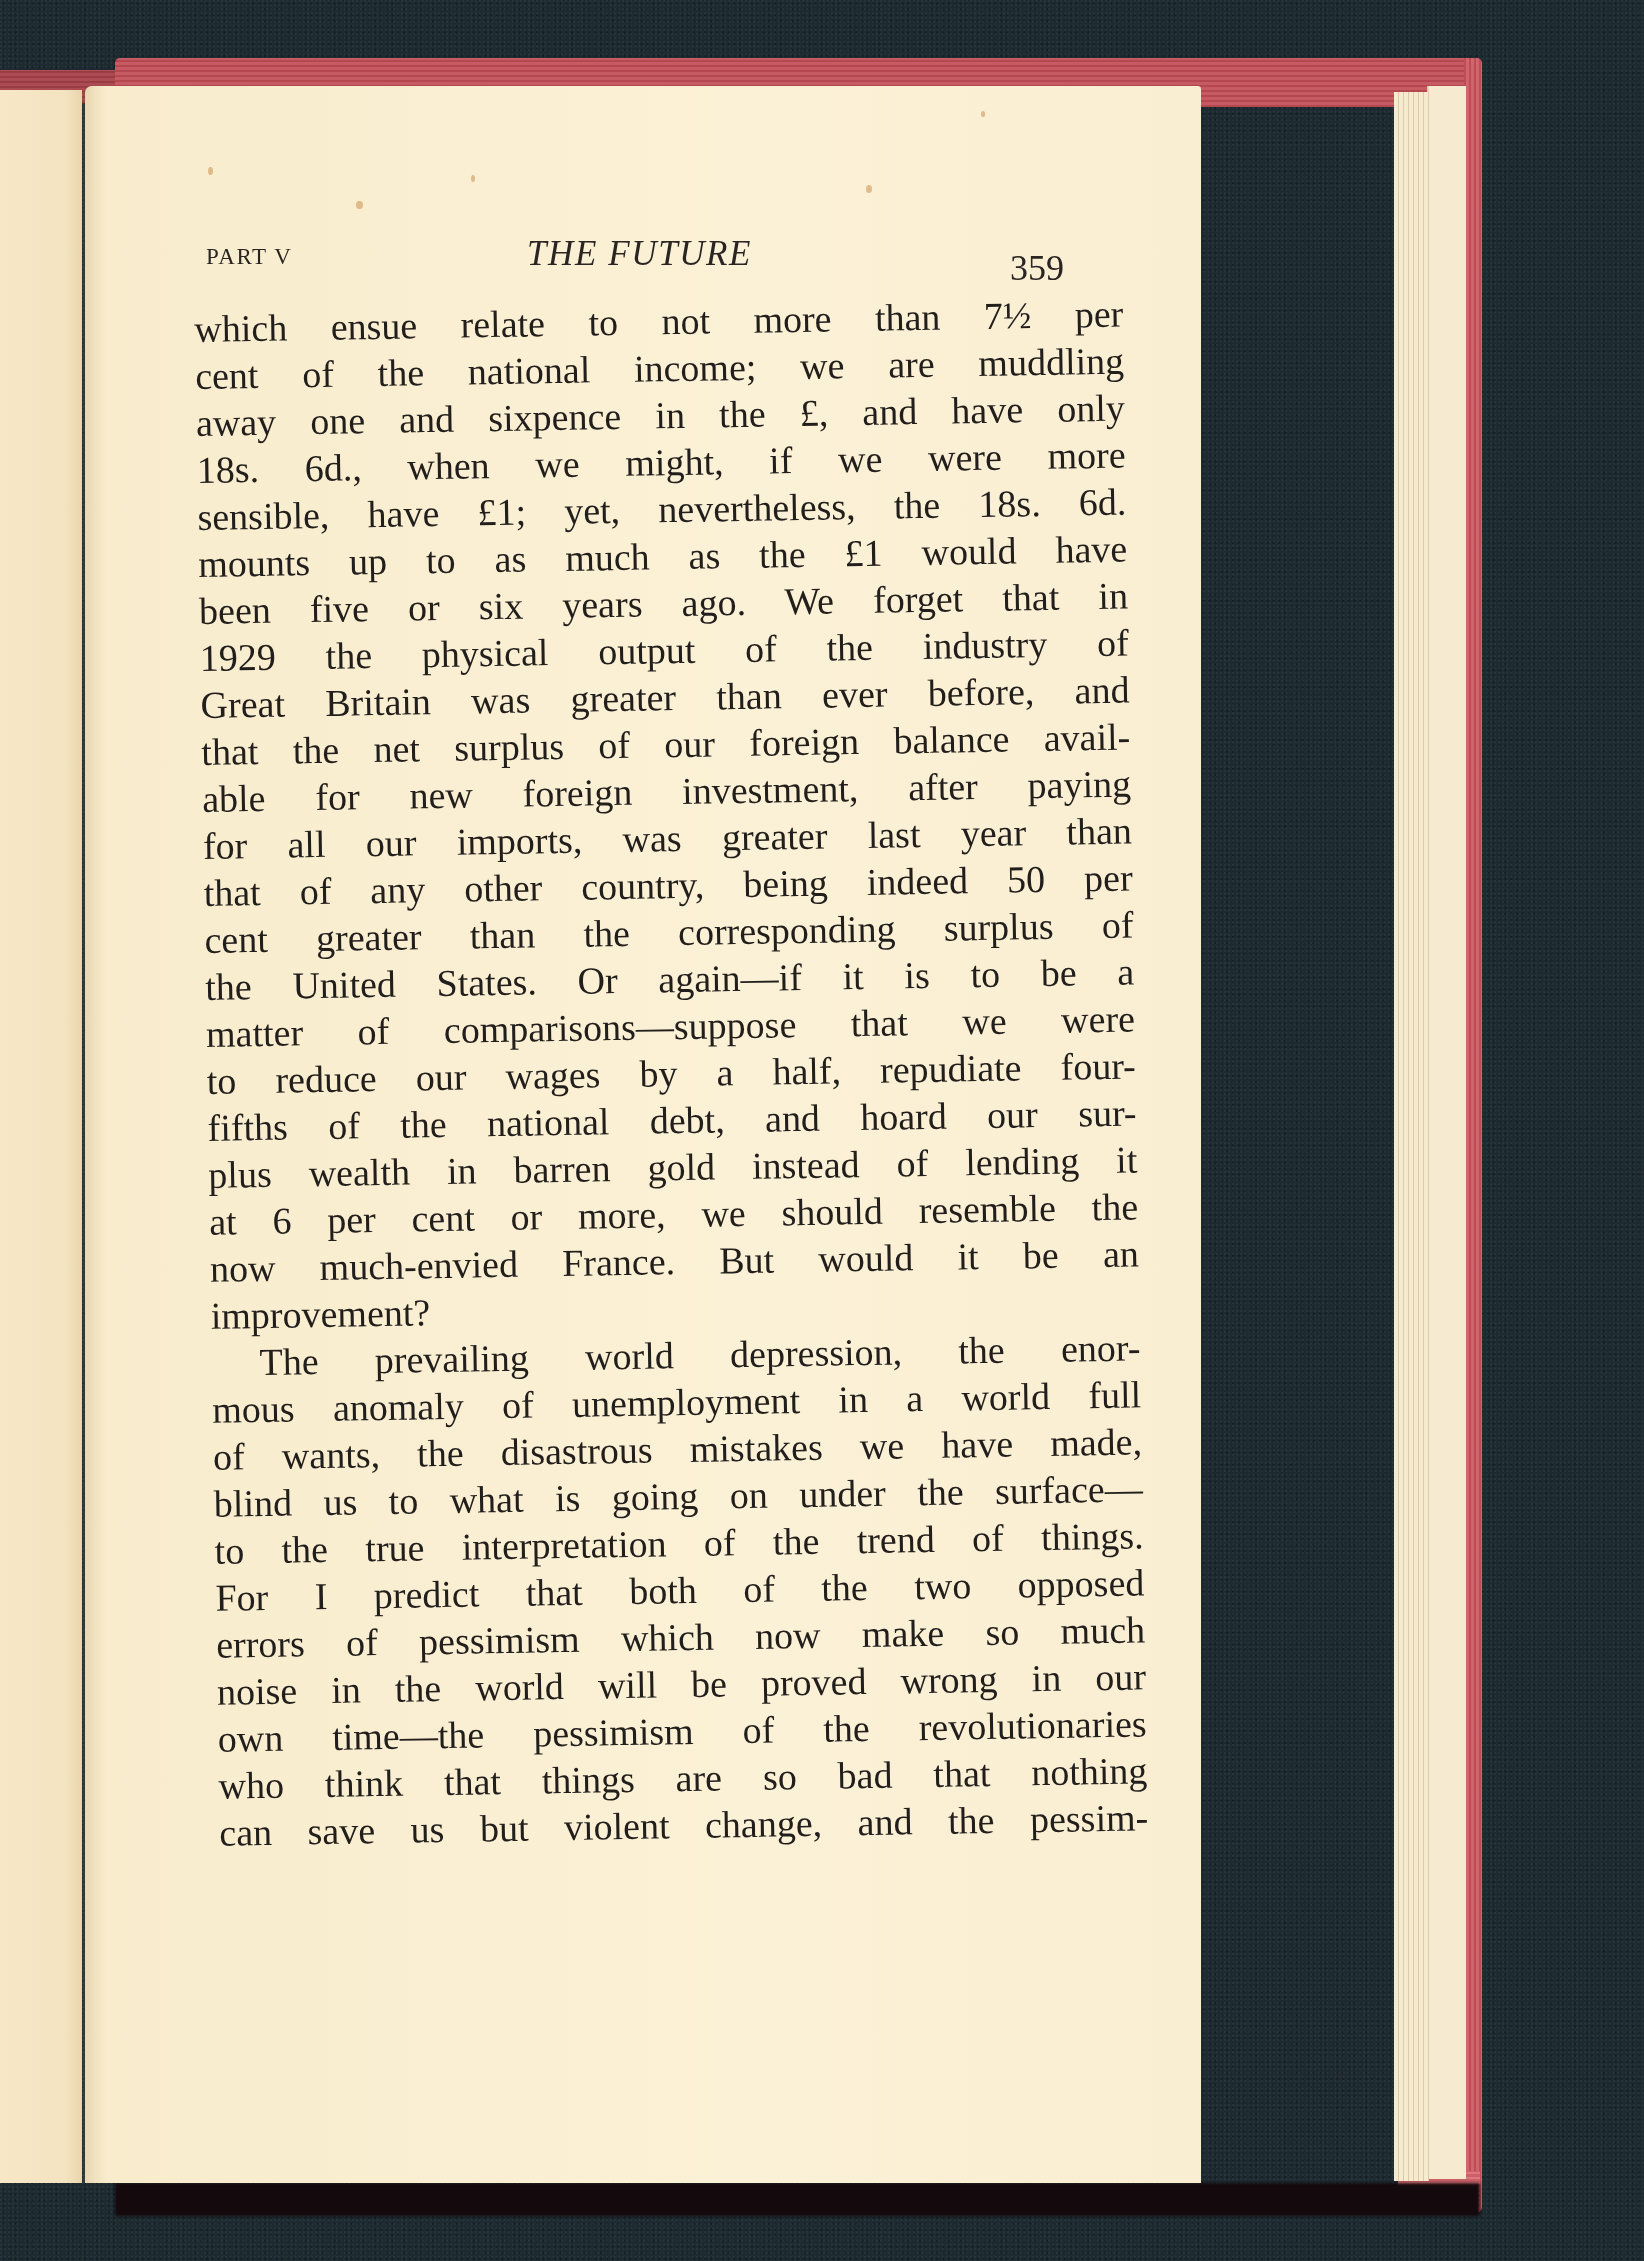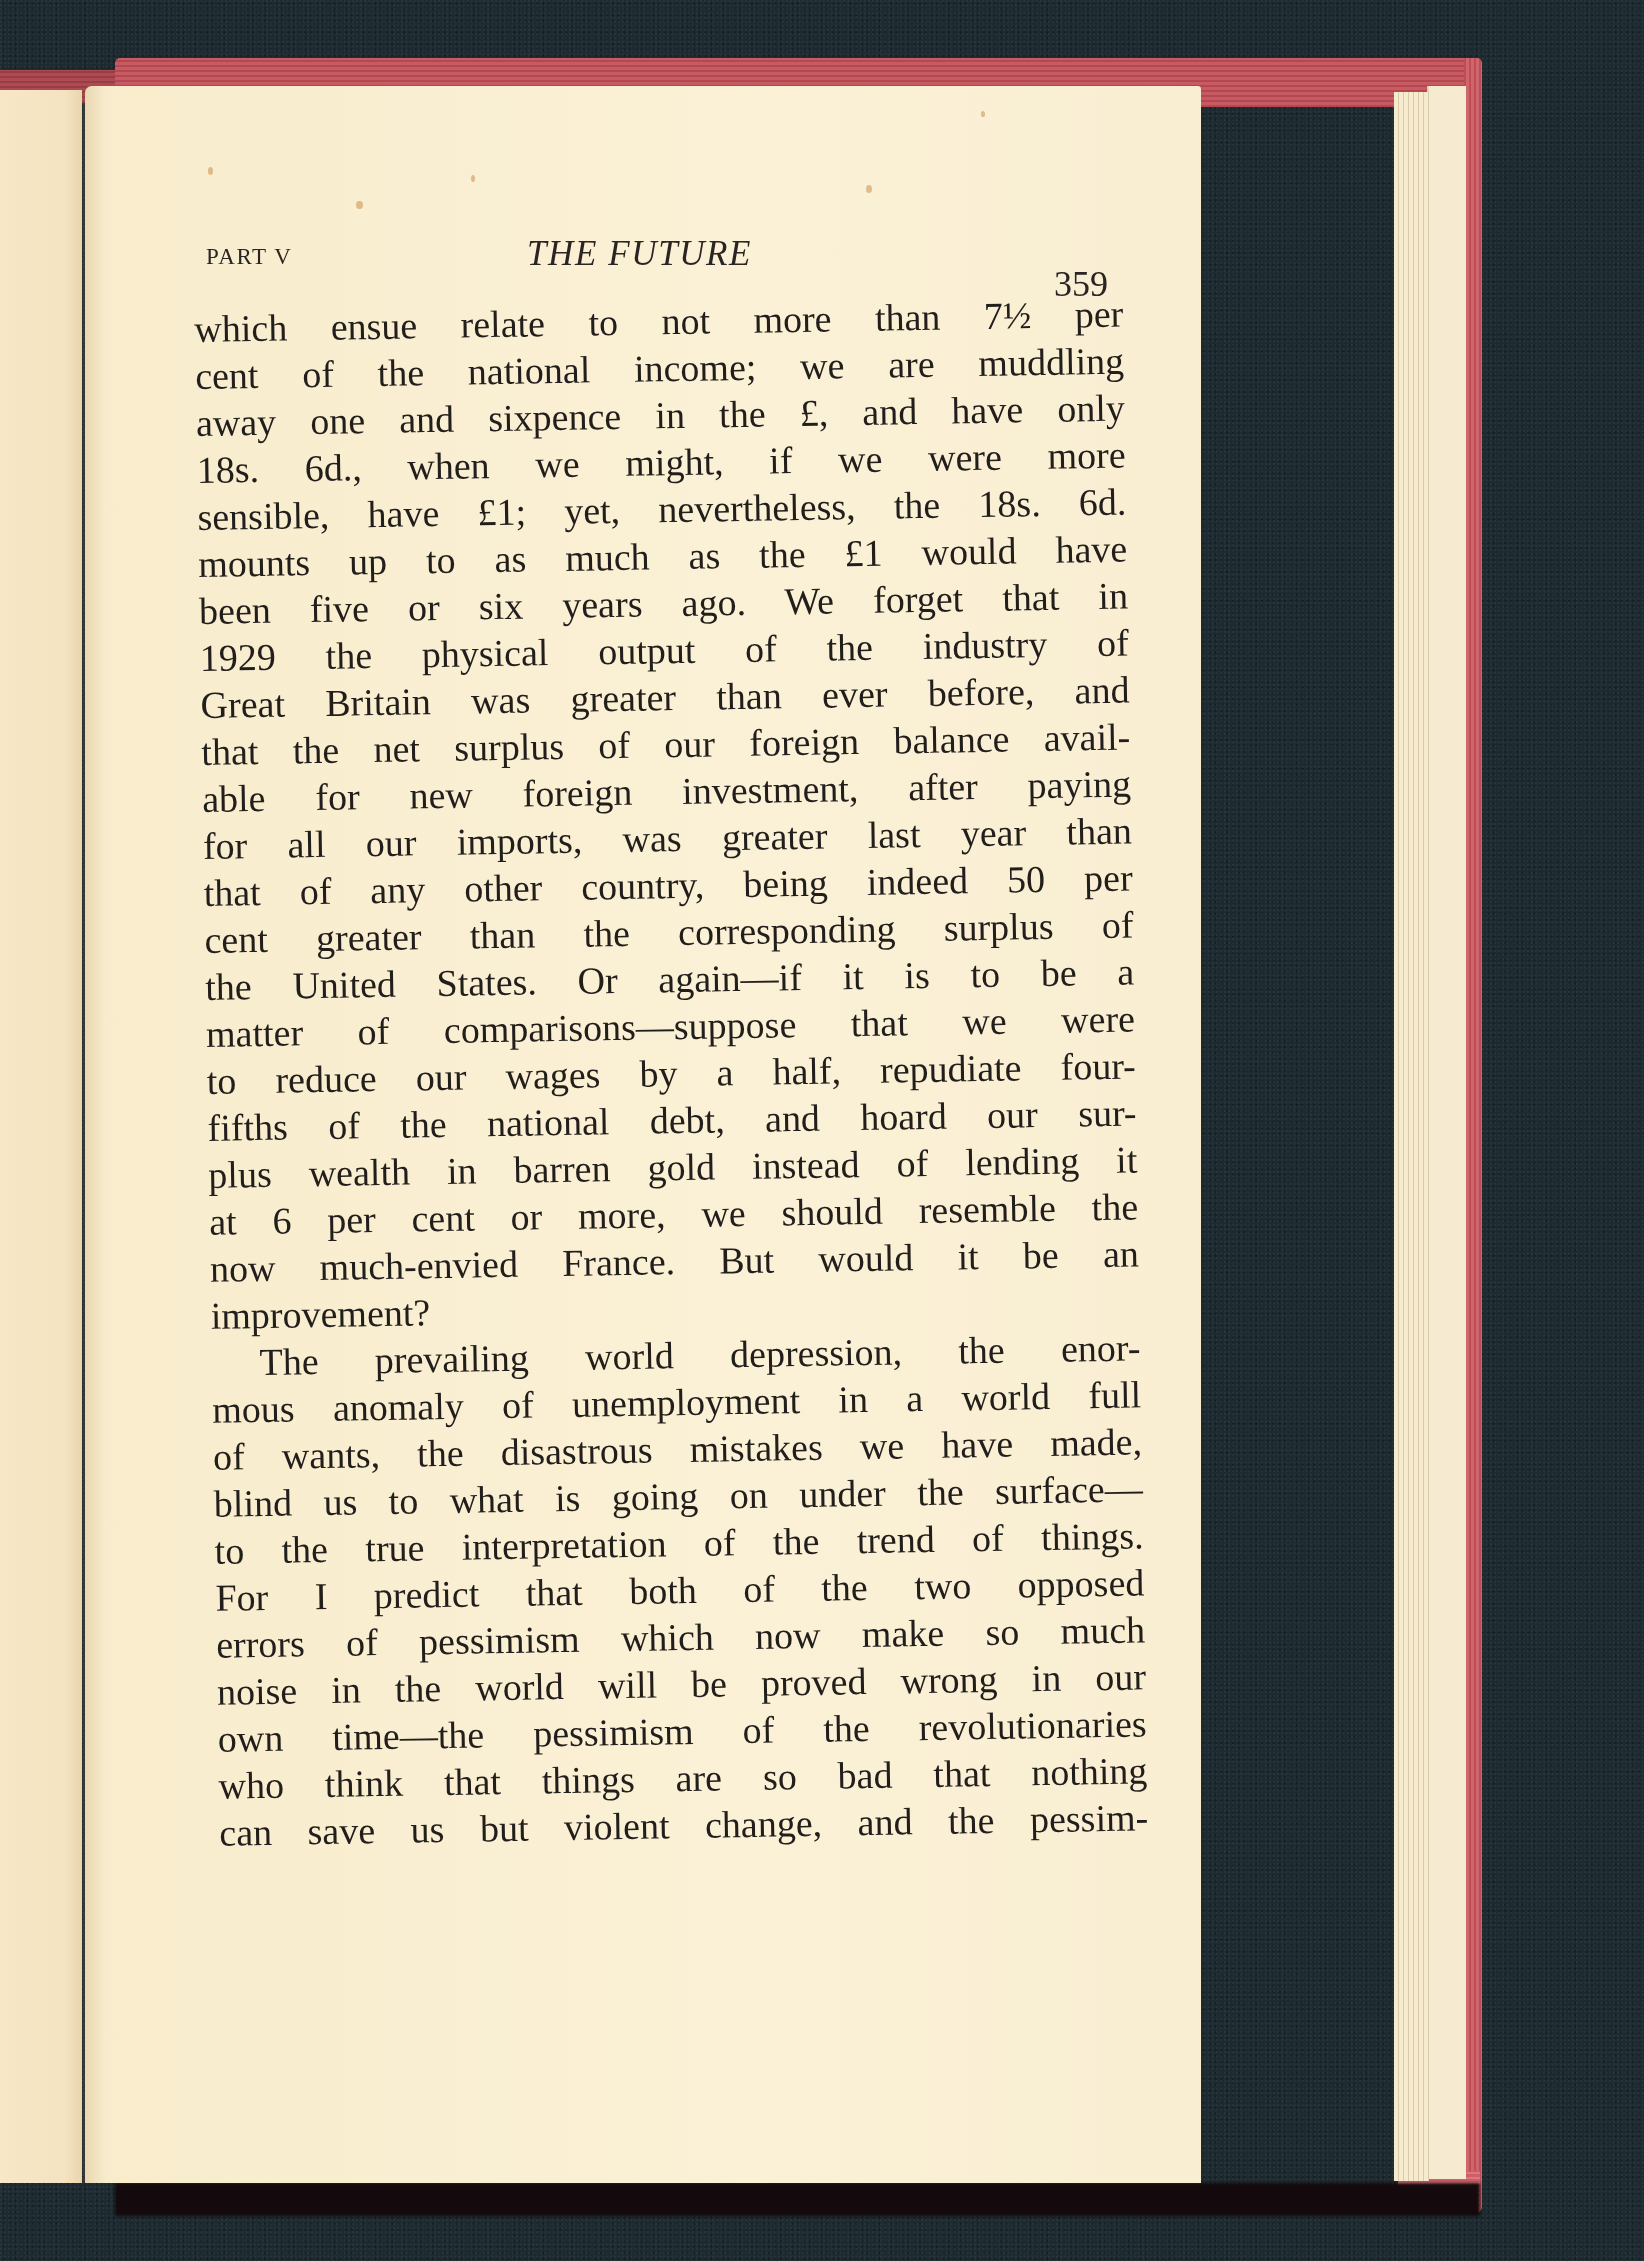--- a/index.html
+++ b/index.html
@@ -57,22 +57,22 @@
   }
   .running-part {
     position:absolute; left:121px; top:158px;
     font-size:23px; letter-spacing:1.6px; color:#2a2522;
   }
   .running-title {
     position:absolute; left:442px; top:148px;
     font-size:35px; letter-spacing:1.6px; color:#2a2522;font-style:italic;
   }
   .page-number {
-    position:absolute; left:969px; top:161px;
-    font-size:36px; color:#2a2522;margin-top:16px;
+    position:absolute; left:925px; top:161px;
+    font-size:36px; color:#2a2522;
   }
   .body-text {
     position:absolute; left:109px; top:220px; width:929px;
     color:#221e1c; font-size:38px; line-height:47px;
     transform: rotate(-0.95deg); transform-origin: 0 0;
   }
   .line {
     display:block; white-space:nowrap; text-align:justify;
     text-align-last: justify; height:47px;
   }

